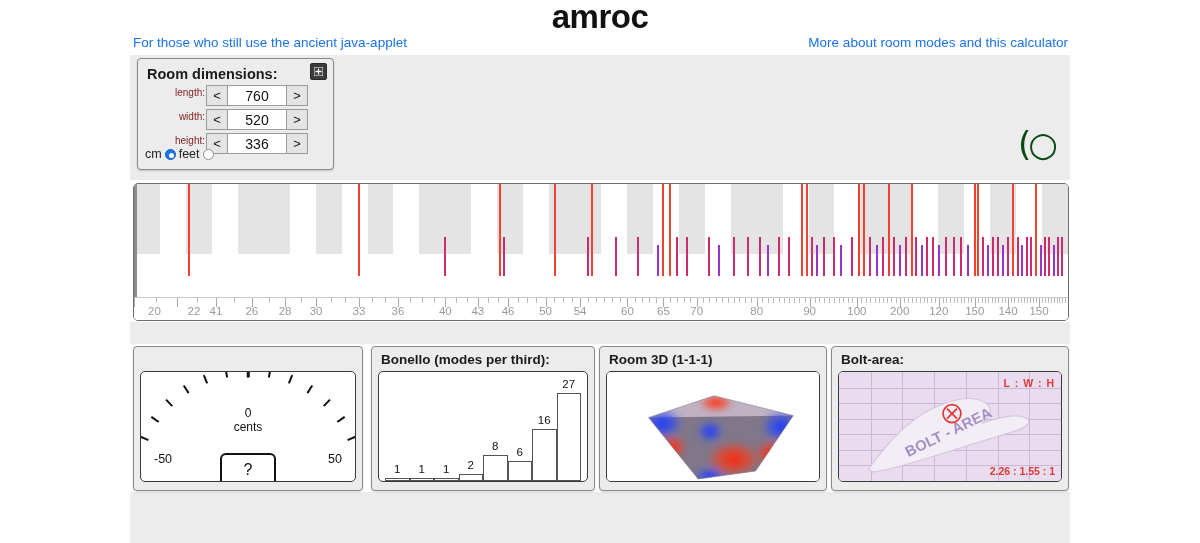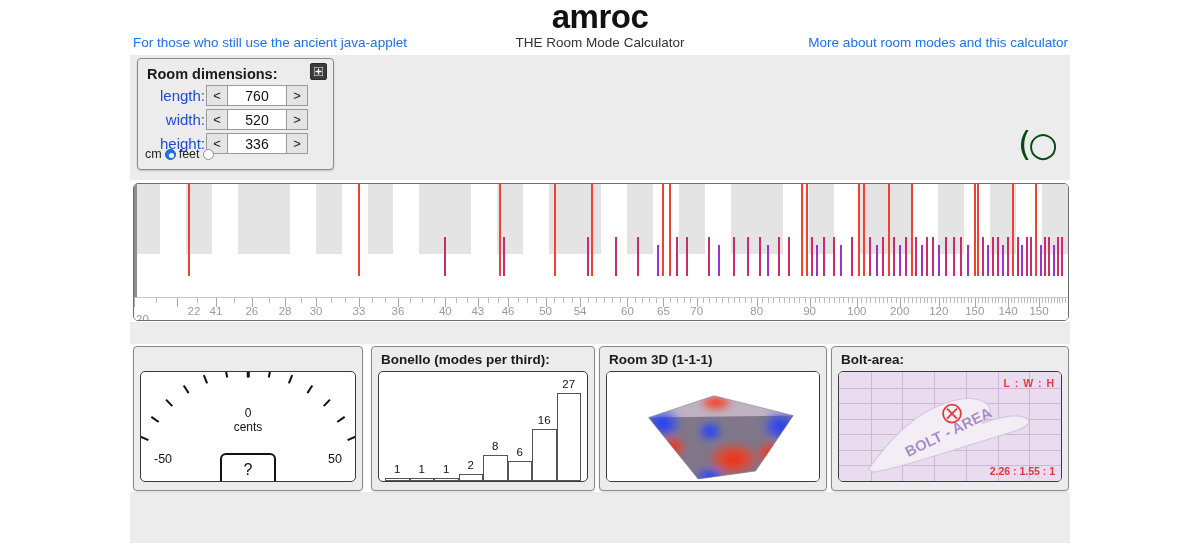--- a/index.html
+++ b/index.html
@@ -47,21 +47,21 @@
   }
   .dims-title{position:absolute;left:9px;top:7px;font-size:14.5px;font-weight:bold;color:#1b1b1b;}
   .expand-btn{
     position:absolute;right:6px;top:4px;width:15px;height:15px;
     background:#3c3c3c;border:1px solid #2b2b2b;border-radius:2px;
     display:flex;align-items:center;justify-content:center;cursor:pointer;
   }
   .expand-btn svg{display:block;}
   .dimrow{position:absolute;left:0;width:195px;height:22px;}
   .dimrow:nth-of-type(1){top:0;}
-  .dimlabel{position:absolute;right:128px;top:2px;font-size:15px;color:#1d4ed8;text-align:center;white-space:nowrap;}
+  .dimlabel{position:absolute;right:128px;top:2px;font-size:10px;color:#7f1d1d;text-align:center;white-space:nowrap;}
   .stepper{position:absolute;left:68px;top:0;display:flex;height:21px;}
   .sbtn{
     width:22px;height:21px;background:#e4e4e4;border:1px solid #9a9a9a;
     display:flex;align-items:center;justify-content:center;
     font-size:13px;color:#111;cursor:pointer;box-sizing:border-box;
   }
   .sval{
     width:58px;height:21px;background:#fff;border:1px solid #9a9a9a;border-left:none;border-right:none;
     display:flex;align-items:center;justify-content:center;
     font-size:14px;color:#111;box-sizing:border-box;cursor:text;
@@ -156,21 +156,20 @@
   }
   .addtitle{position:absolute;left:12px;top:16px;font-size:14px;font-weight:bold;color:#1b1b1b;}
 </style>
 </head>
 <body>
 
 <div class="page">
 
   <div class="header">
     <div class="brand">amroc</div>
-    <div class="subtitle">THE Room Mode Calculator</div>
     <a class="link-left">For those who still use the ancient java-applet</a>
     <a class="link-right">More about room modes and this calculator</a>
   </div>
 
   <div class="band"></div>
   <div class="band2"></div>
   <div class="band3"></div>
 
   <div class="speaker">(○</div>
 
@@ -450,21 +449,21 @@
         <div class="tick" style="left: 907.996px;"></div>
         <div class="tick" style="left: 910.961px;"></div>
         <div class="tick" style="left: 913.906px;"></div>
         <div class="tick" style="left: 916.833px;"></div>
         <div class="tick" style="left: 919.74px;"></div>
         <div class="tick" style="left: 922.628px;"></div>
         <div class="tick" style="left: 925.498px;"></div>
         <div class="tick" style="left: 928.35px;"></div>
         <div class="tick" style="left: 931.184px;"></div>
         <div class="tick" style="left: 934px;"></div>
-        <div class="tlabel" style="left: 4px; transform: translateX(-2px); margin-top: 8px;">20</div>
+        <div class="tlabel" style="left: 16px; transform: translateX(-2px);">20</div>
         <div class="tlabel" style="left: 60px;">22</div>
         <div class="tlabel" style="left: 81.8914px;">41</div>
         <div class="tlabel" style="left: 117.843px;">26</div>
         <div class="tlabel" style="left: 151.13px;">28</div>
         <div class="tlabel" style="left: 182.118px;">30</div>
         <div class="tlabel" style="left: 224.928px;">33</div>
         <div class="tlabel" style="left: 264.01px;">36</div>
         <div class="tlabel" style="left: 311.333px;">40</div>
         <div class="tlabel" style="left: 343.817px;">43</div>
         <div class="tlabel" style="left: 374.109px;">46</div>

